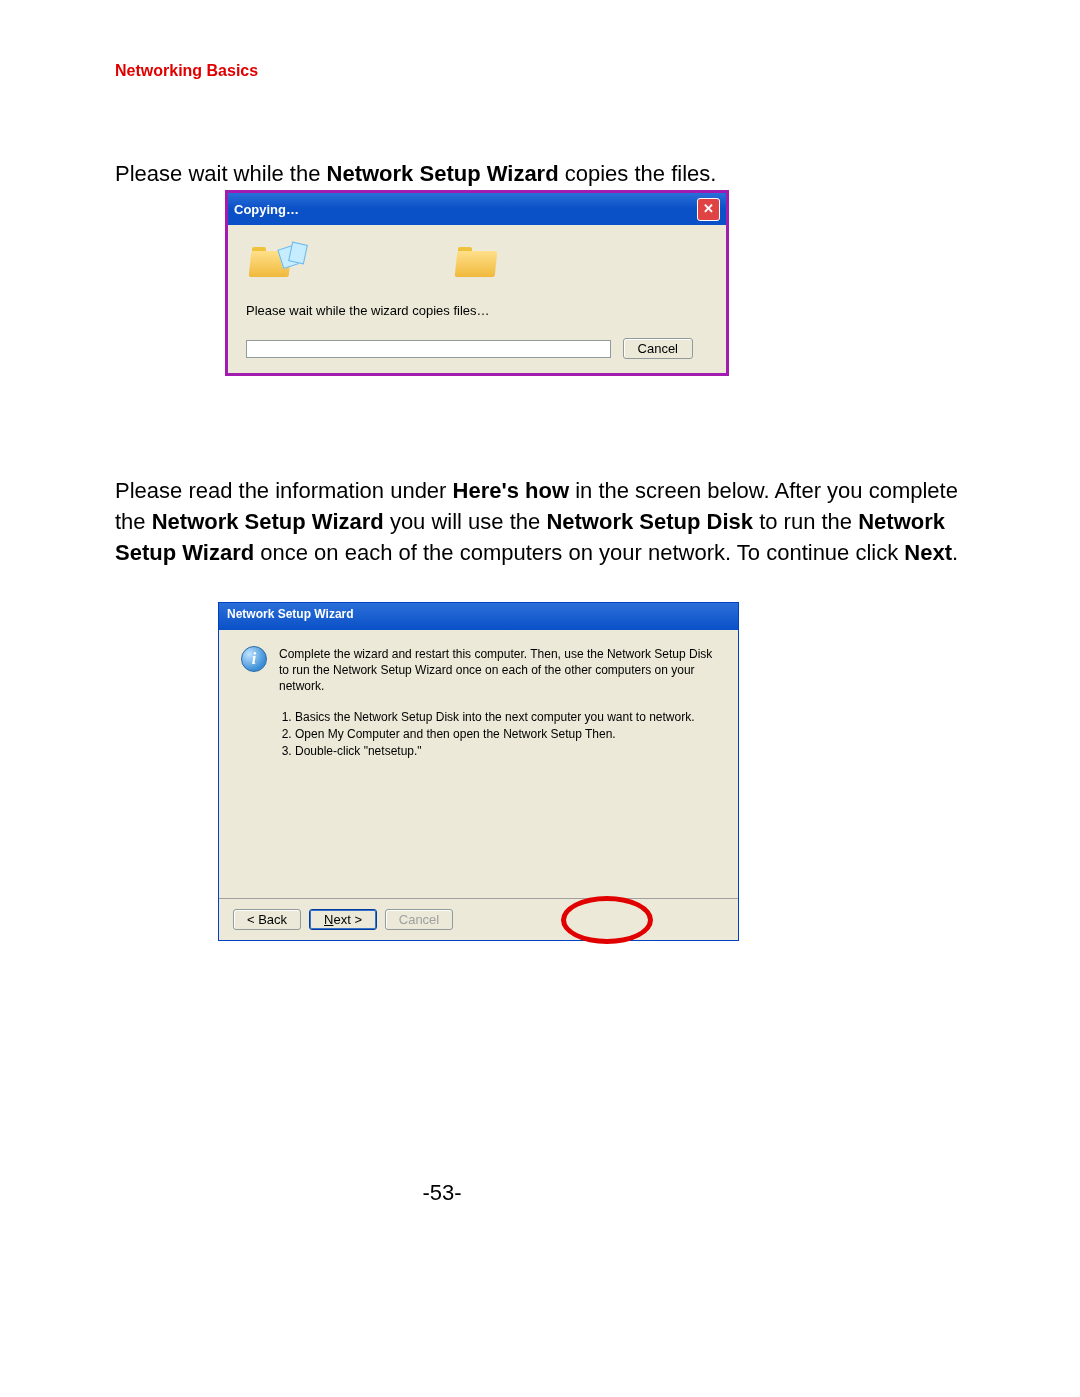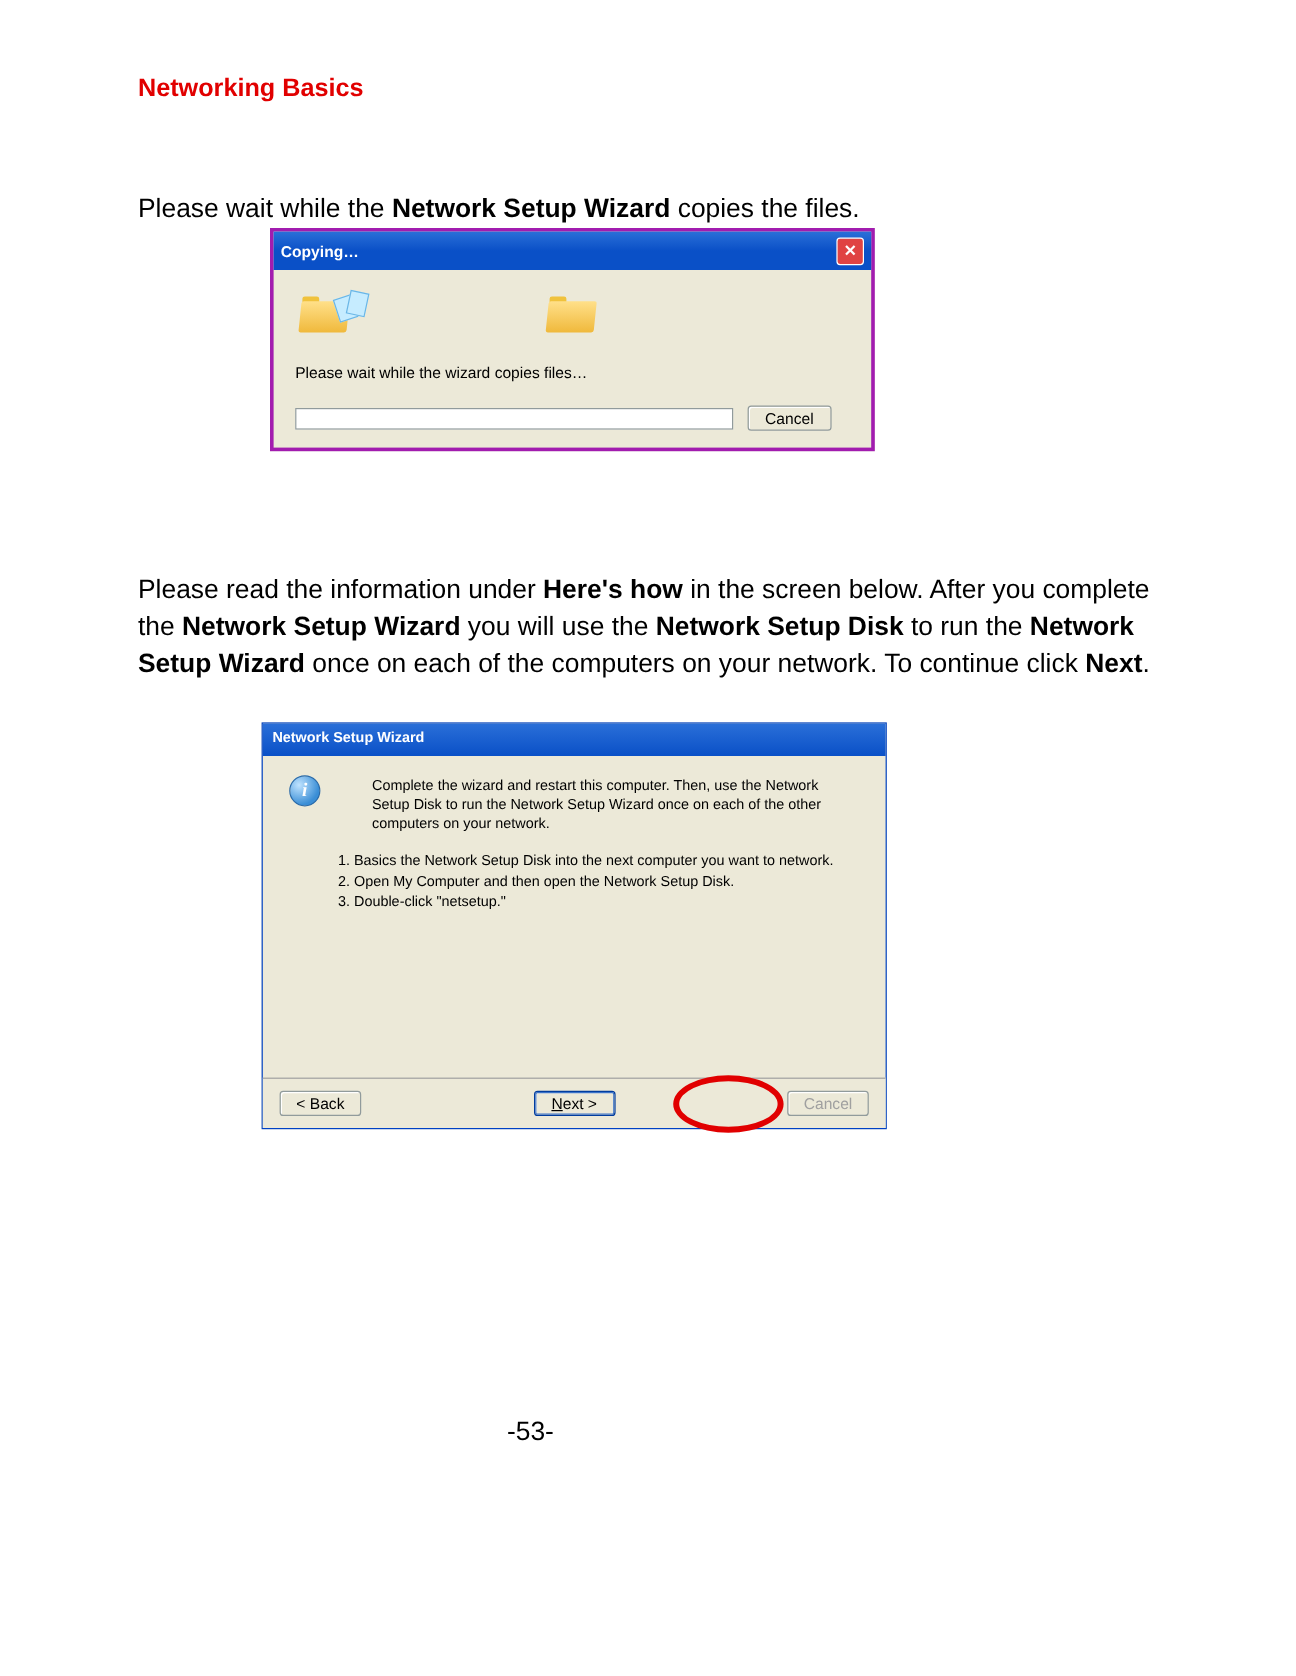--- a/index.html
+++ b/index.html
@@ -9,21 +9,21 @@
     background: #ffffff;
     font-family: Arial, Helvetica, sans-serif;
     color: #000;
     position: relative;
   }
   .page-title {
     position: absolute;
     left: 115px;
     top: 62px;
     color: #e10000;
-    font-size: 21px;
+    font-size: 16px;
     font-weight: bold;
   }
   .body-text {
     position: absolute;
     left: 115px;
     font-size: 22px;
     line-height: 1.4;
     color: #000;
     width: 850px;
     margin-top: 16px;
@@ -232,37 +232,36 @@
     font-style: italic;
     font-weight: bold;
     text-align: center;
     line-height: 24px;
     font-size: 16px;
     flex-shrink: 0;
   }
   .wiz-info-text {
     font-size: 12px;
     line-height: 1.35;
-    margin-left: 31px;
   }
   .heres-how {
     margin-left: 36px;
     margin-top: 4px;
     margin-bottom: 10px;
     font-size: 12px;
   }
   .wiz-steps {
     margin: 0 0 0 36px;
     padding-left: 18px;
     font-size: 12px;
     line-height: 1.45;
   }
   .wiz-footer {
     display: flex;
-    justify-content: space-between;
+    justify-content: flex-start;
     padding: 10px 14px;
     border-top: 1px solid #a0a0a0;
     gap: 8px;
     background: #ece9d8;
     position: relative;
   }
   .wiz-footer .xp-btn {
     min-width: 68px;
     padding: 2px 8px;
   }
@@ -321,21 +320,21 @@
 
 <div class="wiz-dialog">
   <div class="wiz-titlebar">Network Setup Wizard</div>
   <div class="wiz-body">
     <div class="wiz-info-row">
       <div class="info-icon">i</div>
       <div class="wiz-info-text">Complete the wizard and restart this computer. Then, use the Network Setup Disk to run the Network Setup Wizard once on each of the other computers on your network.</div>
     </div>
     <ol class="wiz-steps">
       <li>Basics the Network Setup Disk into the next computer you want to network.</li>
-      <li>Open My Computer and then open the Network Setup Disk.</li>
+      <li>Open My Computer and then open the Network Setup Then.</li>
       <li>Double-click "netsetup."</li>
     </ol>
   </div>
   <div class="wiz-footer">
     <button class="xp-btn">&lt; Back</button>
     <button class="xp-btn default">
       <span style="text-decoration: underline;">N</span><span>ext &gt;</span>
     </button>
     <button class="xp-btn disabled">Cancel</button>
     <div class="red-circle" style="left:342px; top:-3px; width:82px; height:38px;"></div>

